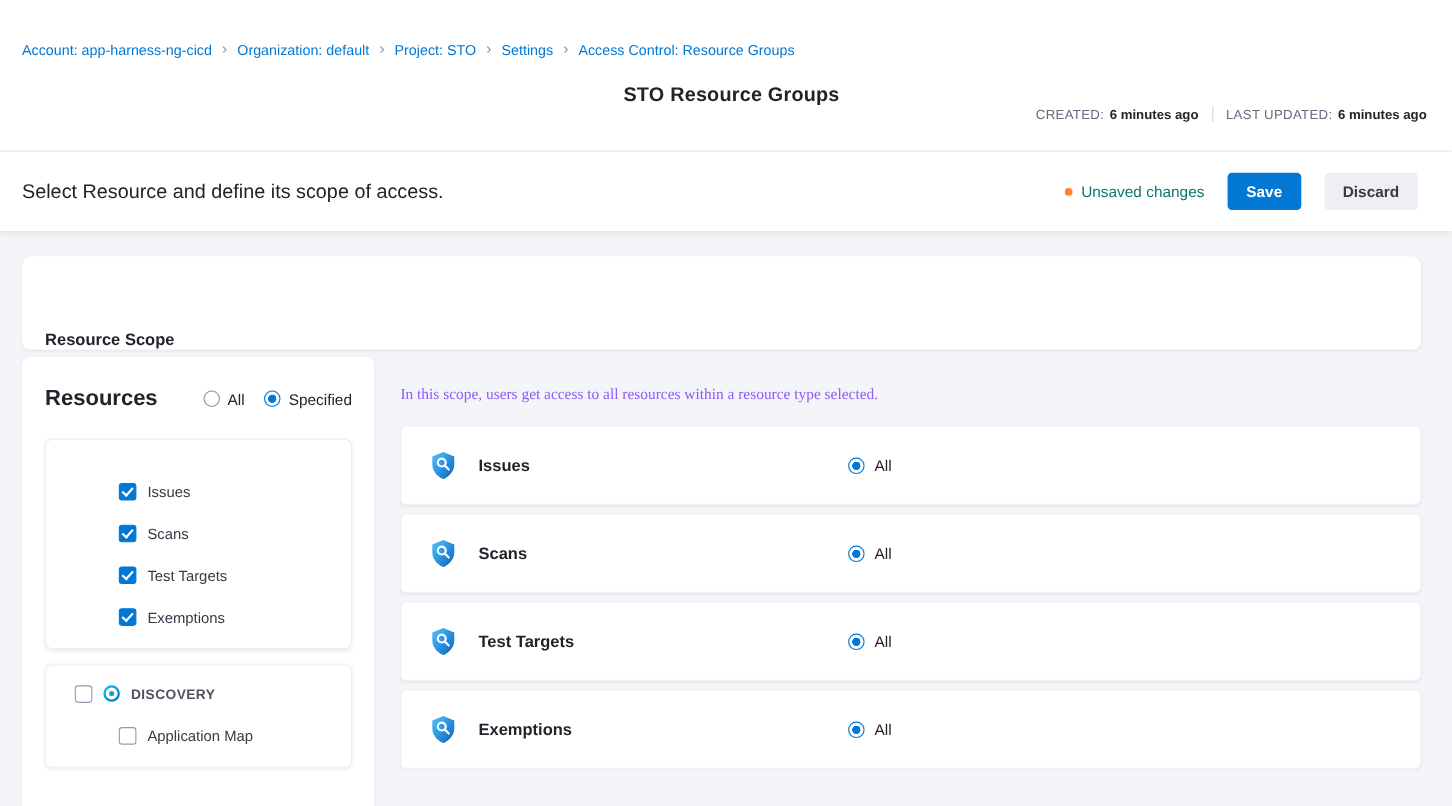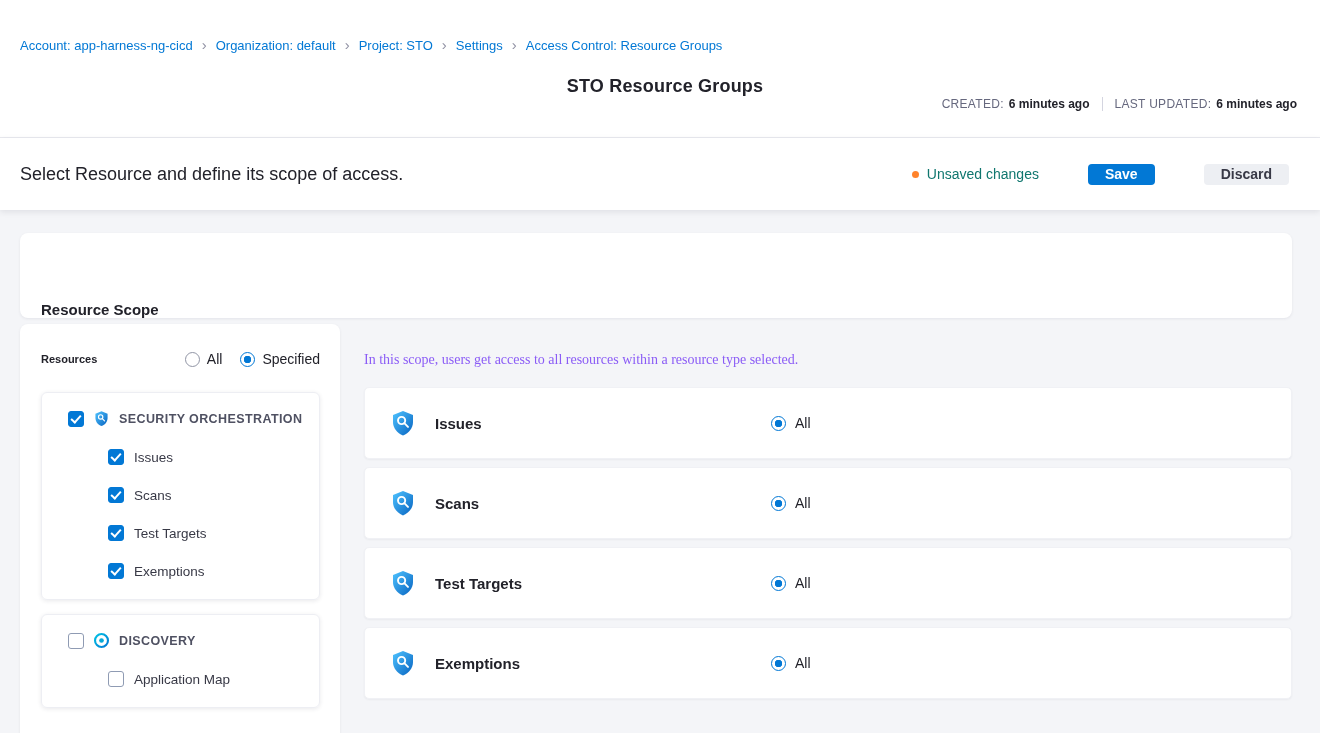--- a/index.html
+++ b/index.html
@@ -23,42 +23,42 @@
   .meta .value { font-weight:700; color:#22222a; margin-left:5px; }
   .meta .divider { width:1px; height:14px; background:#d4d5e0; margin:0 12px; }
 
   
   .toolbar { position:relative; z-index:2; background:#fff; height:72px; display:flex; align-items:center;
              padding:0 31px 0 20px; box-shadow:0 2px 6px rgba(40,41,61,.10); }
   .toolbar .desc { font-size:18px; color:#22222a; }
   .toolbar .actions { margin-left:auto; display:flex; align-items:center; gap:21px; }
   .unsaved { display:flex; align-items:center; gap:8px; color:#0f766e; font-size:14px; }
   .unsaved .dot { width:7px; height:7px; border-radius:50%; background:#ff832b; }
-  .btn { height:21px; border:none; border-radius:4px; font-size:14px; font-weight:700; cursor:pointer; padding:0 17px;margin-left:28px; }
+  .btn { height:34px; border:none; border-radius:4px; font-size:14px; font-weight:700; cursor:pointer; padding:0 17px; }
   .btn.primary { background:#0278d5; color:#fff; }
   .btn.secondary { background:#edeff3; color:#383946; }
 
   
   .content { padding:23px 28px 0 20px; }
   .card { background:#fff; border-radius:8px; box-shadow:0 1px 3px rgba(40,41,61,.08); }
 
   .scope-card { display:flex; align-items:flex-end; gap:7px; height:85px; padding:0 21px; }
   .scope-label { font-size:15px; font-weight:700; }
   .dropdown { display:flex; align-items:center; justify-content:space-between; gap:16px; min-width:130px; height:32px;
               padding:0 12px; background:#fff; border:1px solid #d9dae6; border-radius:5px; font-size:13px;
               color:#22222a; cursor:pointer; }
   .chev-down { width:7px; height:7px; border-right:1.5px solid #9293a5; border-bottom:1.5px solid #9293a5;
                transform:rotate(45deg); margin-top:-3px; }
 
   .cols { display:flex; gap:24px; margin-top:6px; align-items:flex-start; }
 
   
   .resources-card { width:320px; padding:27px 20px 24px 21px; height:520px; }
   .res-head { display:flex; align-items:center; }
-  .res-title { font-size:11px; font-weight:700;text-align:right; }
+  .res-title { font-size:20px; font-weight:700;text-align:right; }
   .radio-group { margin-left:auto; display:flex; align-items:center; gap:18px; }
   .radio-opt { display:flex; align-items:center; gap:7px; font-size:14px; color:#22222a; cursor:pointer; }
   .radio { width:15px; height:15px; border-radius:50%; border:1.5px solid #9195a5; background:#fff; flex:0 0 auto; }
   .radio.on { border-color:#0278d5; background:radial-gradient(circle, #0278d5 3.5px, #fff 4px); }
 
   .group-card { margin-top:25px; border:1px solid #edeef3; border-radius:6px;
                 box-shadow:0 1px 4px rgba(40,41,61,.10); padding:17px 10px 20px 26px; }
   .group-card + .group-card { margin-top:14px; }
   .group-head { display:flex; align-items:center; gap:9px; }
   .group-title { font-size:12.5px; font-weight:600; color:#4f5162; letter-spacing:.4px; }
@@ -149,31 +149,20 @@
             <span>All</span>
           </label>
           <label class="radio-opt">
             <span class="radio on"></span>
             <span>Specified</span>
           </label>
         </div>
       </div>
 
       <div class="group-card">
-        <div class="group-head">
-          <span class="checkbox on"></span>
-          <span class="icon-16">
-            <svg viewBox="0 0 28 28" width="17" height="17">
-              <path d="M14 2 L24 6 V13 C24 19 20 24 14 26.5 C8 24 4 19 4 13 V6 Z" fill="url(#gradShield)"></path>
-              <circle cx="12.6" cy="11.5" r="3.6" fill="none" stroke="#fff" stroke-width="1.9"></circle>
-              <path d="M15.3 14.2 L19 17.9" stroke="#fff" stroke-width="1.9" stroke-linecap="round"></path>
-            </svg>
-          </span>
-          <span class="group-title">SECURITY ORCHESTRATION</span>
-        </div>
         <div class="group-items">
           <label class="check-row">
             <span class="checkbox on"></span>
             <span>Issues</span>
           </label>
           <label class="check-row">
             <span class="checkbox on"></span>
             <span>Scans</span>
           </label>
           <label class="check-row">

